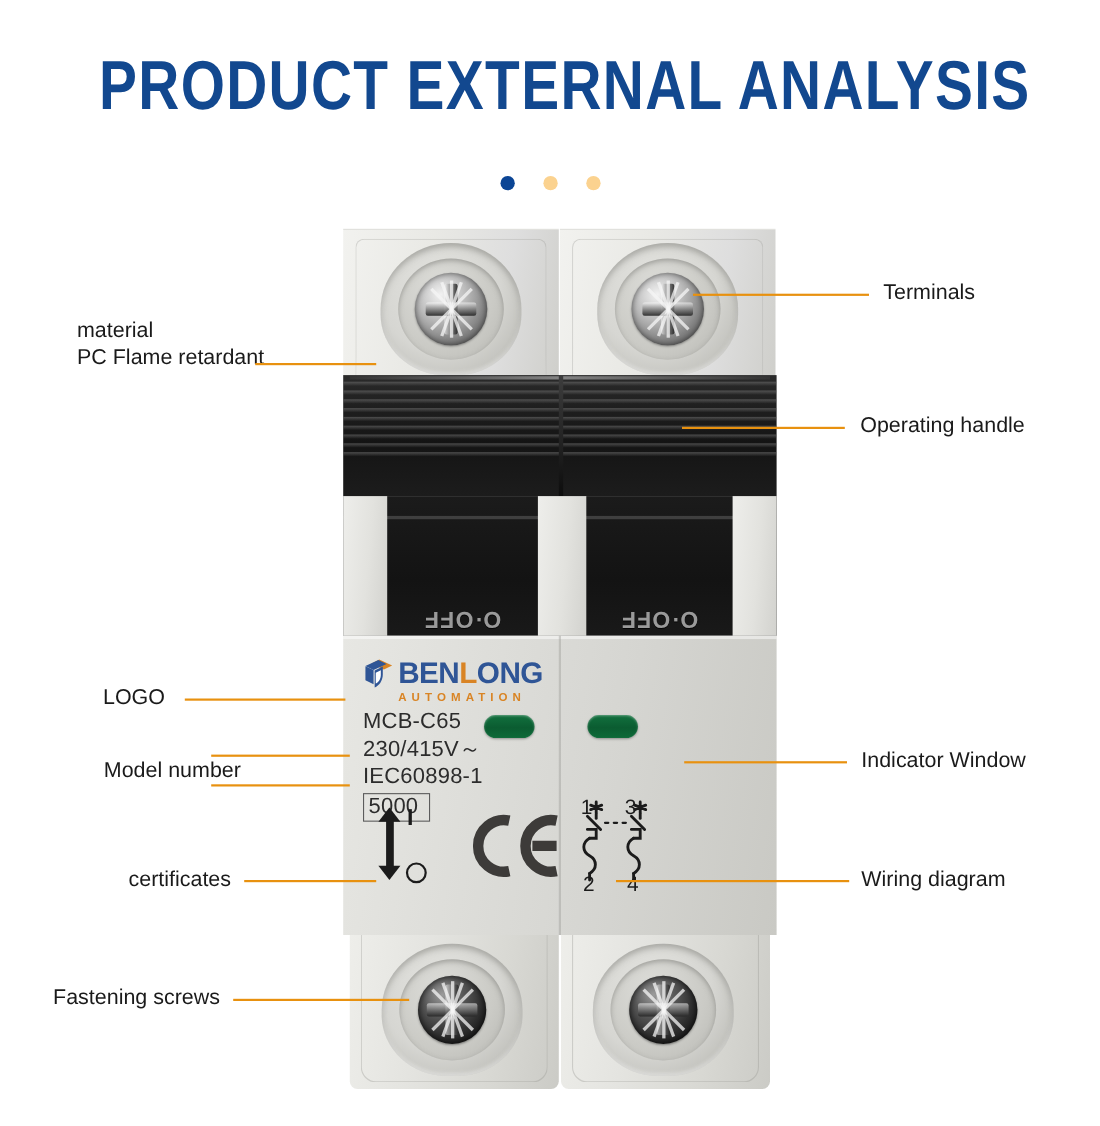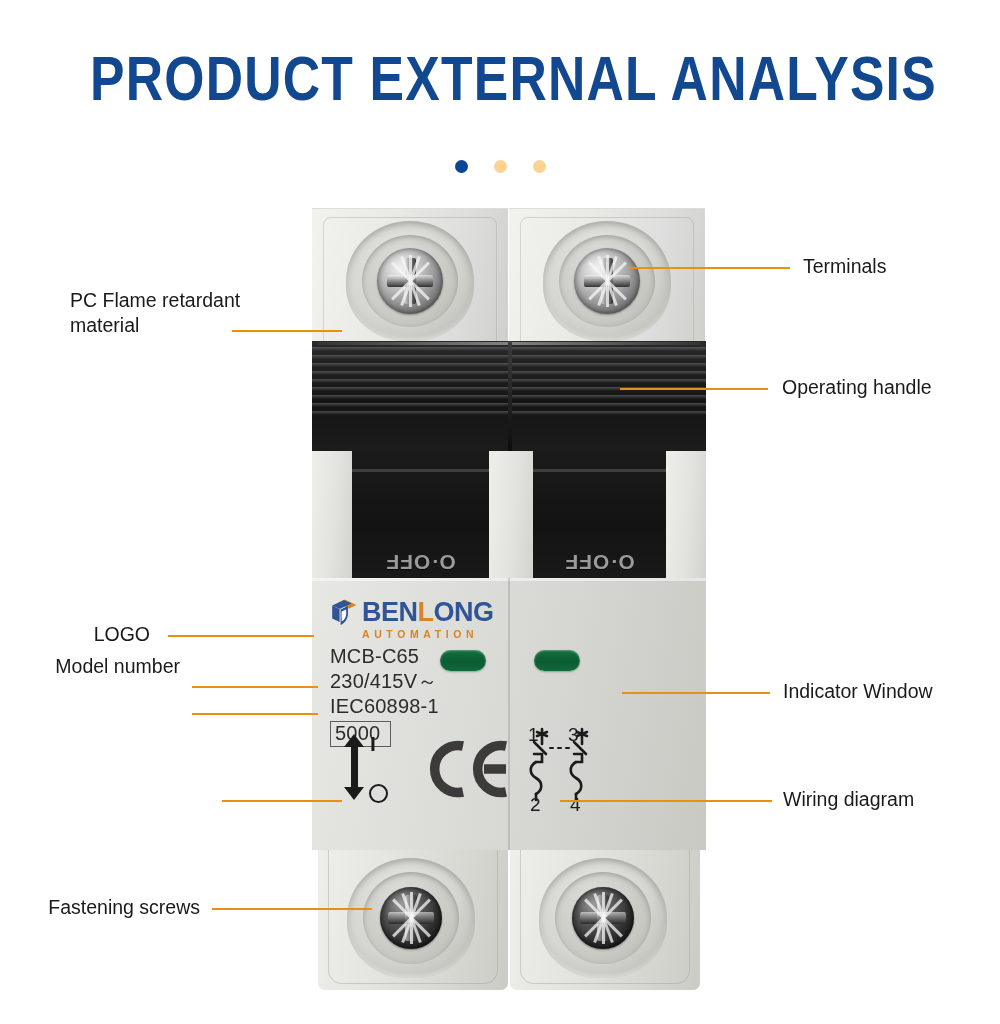--- a/index.html
+++ b/index.html
@@ -387,33 +387,34 @@
                 <u></u>
                 <u></u>
             </div>
           </div>
         </div>
       </div>
     </div>
   </div>
 
   <div class="clabel" style="left:70px;top:288px;">
+    <div>material</div>
     <div>PC Flame retardant</div>
-    <div>material</div>
   </div>
   <div class="lead" style="left: 232px; top: 330px; width: 110px; background: rgb(232, 145, 15);"></div>
 
   <div class="clabel r" style="left:40px;top:622px;width:110px;">LOGO</div>
   <div class="lead" style="left: 168px; top: 635px; width: 146px; background: rgb(232, 145, 15);"></div>
 
-  <div class="clabel r" style="left:0px;top:654px;width:180px;">Model number</div>
+  <div class="clabel r" style="left:0px;top:688px;width:180px;padding-left:39px;">Model number</div>
   <div class="lead" style="left: 192px; top: 686px; width: 126px; background: rgb(232, 145, 15);"></div>
 
   <div class="lead" style="left: 192px; top: 713px; width: 126px; background: rgb(232, 145, 15);"></div>
 
+  <div class="clabel r" style="left:0px;top:787px;width:210px;">certificates</div>
   <div class="lead" style="left: 222px; top: 800px; width: 120px; background: rgb(232, 145, 15);"></div>
 
   <div class="clabel r" style="left:0px;top:895px;width:200px;">Fastening screws</div>
   <div class="lead" style="left: 212px; top: 908px; width: 160px; background: rgb(232, 145, 15);"></div>
 
   <div class="lead" style="left: 630px; top: 267px; width: 160px; background: rgb(232, 145, 15);"></div>
   <div class="clabel" style="left:803px;top:254px;">Terminals</div>
 
   <div class="lead" style="left: 620px; top: 388px; width: 148px; background: rgb(232, 145, 15);"></div>
   <div class="clabel" style="left:782px;top:375px;text-align:right;">Operating handle</div>

